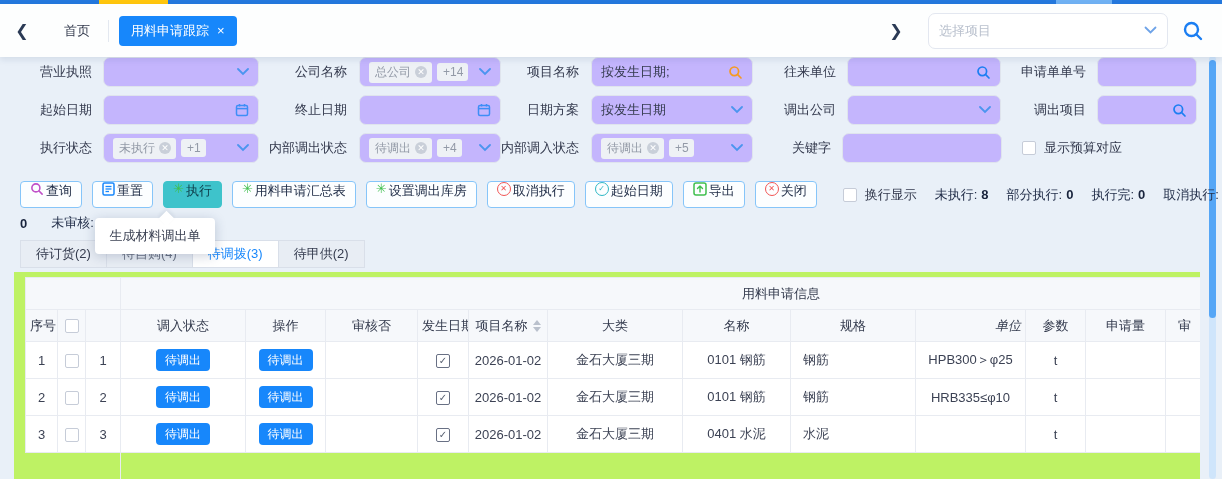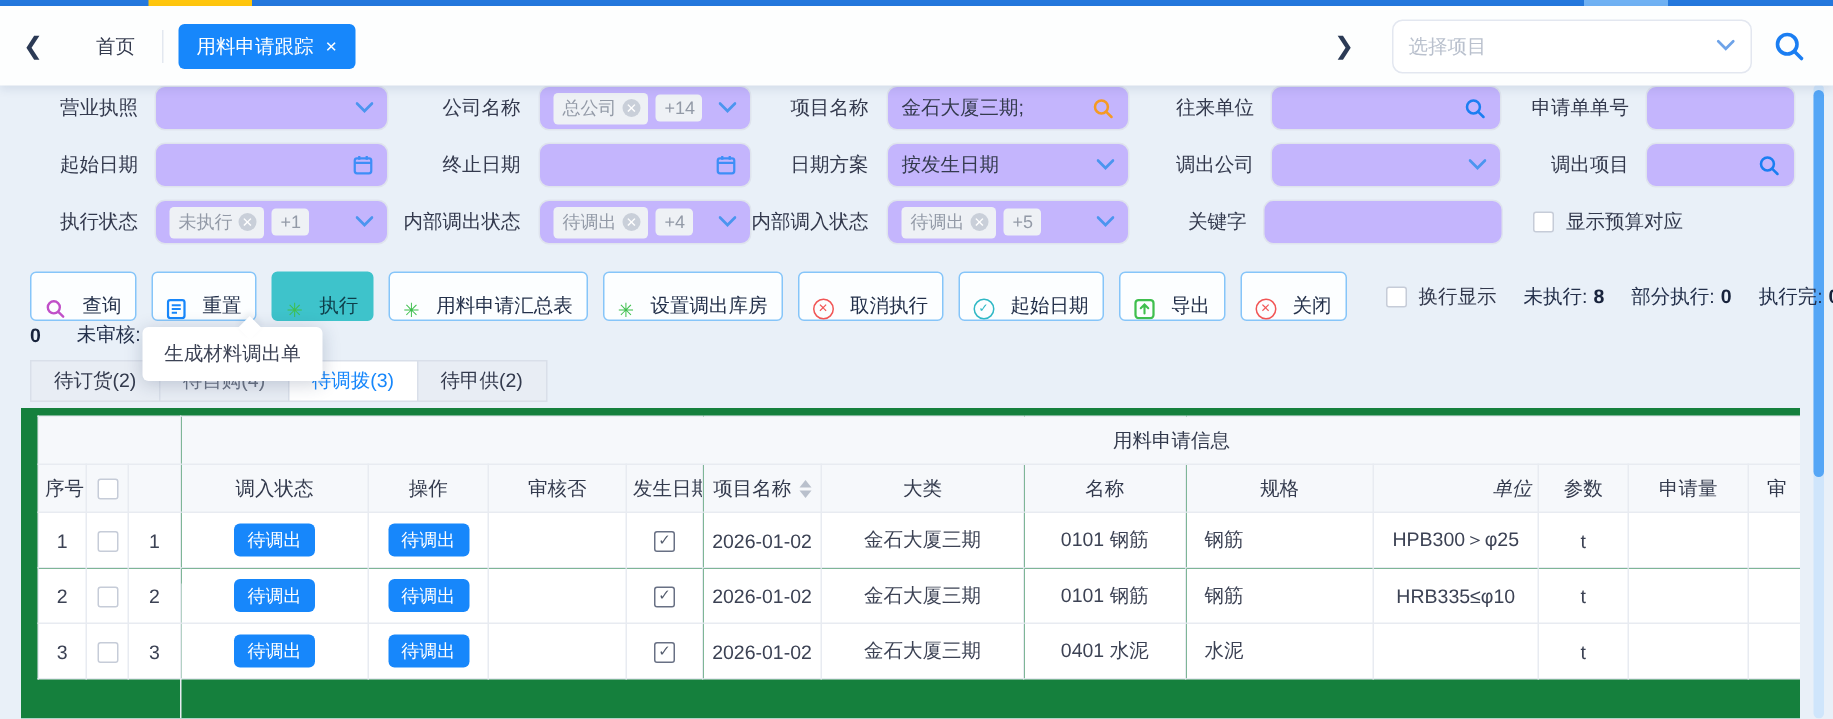--- a/index.html
+++ b/index.html
@@ -52,22 +52,22 @@
     background:#eef1f5; color:#939aa7; border-radius:3px; font-size:12px;
     padding:2px 5px 2px 6px; display:flex; align-items:center; margin-right:5px; white-space:nowrap;
   }
   .tag .tx { display:inline-block; width:12px; height:12px; background:#c9cfd9; color:#fff; border-radius:50%;
     font-size:9px; line-height:12px; text-align:center; margin-left:4px; cursor:pointer; }
   .cbx { width:14px; height:14px; background:#fff; border:1px solid #c6ccd8; border-radius:2px; display:inline-block; flex:none; cursor:pointer; }
   .cb-label { margin-left:8px; color:#33394d; }
   
   .toolbar { position:absolute; left:20px; top:181px; display:flex; align-items:center; z-index:2; }
   .tbtn {
-    height:33px; border:1px solid #86c5f9; background:#fcfeff; border-radius:4px;
-    display:flex; align-items:flex-end; gap:11px; padding:0 9px; margin-right:10px;
+    height:27px; border:1px solid #86c5f9; background:#fcfeff; border-radius:4px;
+    display:flex; align-items:flex-start; gap:2px; padding:0 9px; margin-right:10px;
     color:#23304a; cursor:pointer; white-space:nowrap; flex:none;
   }
   .tbtn.primary { background:#3ec3cb; border-color:#3ec3cb; color:#0e3d49; }
   .ast { color:#3fbf4e; font-size:13px; line-height:1; }
   .cic { width:14px; height:14px; border:1.5px solid #f15555; border-radius:50%; color:#f15555;
     font-size:8px; line-height:11px; text-align:center; flex:none; }
   .cic.teal { border-color:#2fb8c5; color:#2fb8c5; }
   .stats { display:flex; align-items:center; margin-left:16px; white-space:nowrap; }
   .stat { margin-left:18px; color:#24304b; }
   .stat b { color:#18233c; margin-left:4px; }
@@ -88,21 +88,21 @@
   .vtab {
     height:28px; padding:0 15px; display:flex; align-items:center;
     background:#e8edf4; border:1px solid #d9dfe9; color:#333a4d; margin-left:-1px; cursor:pointer; white-space:nowrap;
   }
   .vtab:first-child { margin-left:0; }
   .vtab.active { background:#fff; color:#1787fb; }
   .vtab.dim { color:#6a7282; }
   
   .table-panel {
     position:absolute; left:14px; top:272px; width:1186px; height:207px;
-    background:#15803d; overflow:hidden; padding-left:11px; padding-top:5px;
+    background:#bef264; overflow:hidden; padding-left:11px; padding-top:5px;
   }
   table { border-collapse:collapse; table-layout:fixed; width:1230px; font-size:13px; }
   th, td { border:1px solid #e8ebf1; overflow:hidden; white-space:nowrap; padding:0 4px; }
   th { height:32px; background:#f6f8fb; font-weight:normal; color:#333a4d; }
   td { height:37px; background:#fff; color:#3c4254; }
   .badge {
     display:inline-block; background:#1787fb; color:#fff; border-radius:4px;
     padding:4px 9px; font-size:12px; line-height:1.2; cursor:pointer;
   }
   .checkmark { width:14px; height:14px; border:1.5px solid #687084; border-radius:2px; display:inline-block;
@@ -172,21 +172,21 @@
         <span class="right-ic">
             <svg width="12" height="8" viewBox="0 0 12 8">
               <path d="M1 1l5 5 5-5" stroke="#4b95ef" stroke-width="1.8" fill="none" stroke-linecap="round"></path>
             </svg>
           </span>
       </div>
     </div>
     <div class="fld">
       <span class="lbl" style="width:78px">项目名称</span>
       <div class="box" style="width:162px;margin-left:12px">
-        <span class="val">金石大厦三期;</span>
+        <span class="val">按发生日期;</span>
         <span class="right-ic">
             <svg width="15" height="15" viewBox="0 0 15 15">
               <circle cx="6.3" cy="6.3" r="4.3" stroke="#f59a23" stroke-width="1.7" fill="none"></circle>
               <line x1="9.7" y1="9.7" x2="13" y2="13" stroke="#f59a23" stroke-width="1.7" stroke-linecap="round"></line>
             </svg>
           </span>
       </div>
     </div>
     <div class="fld">
       <span class="lbl" style="width:83px">往来单位</span>

